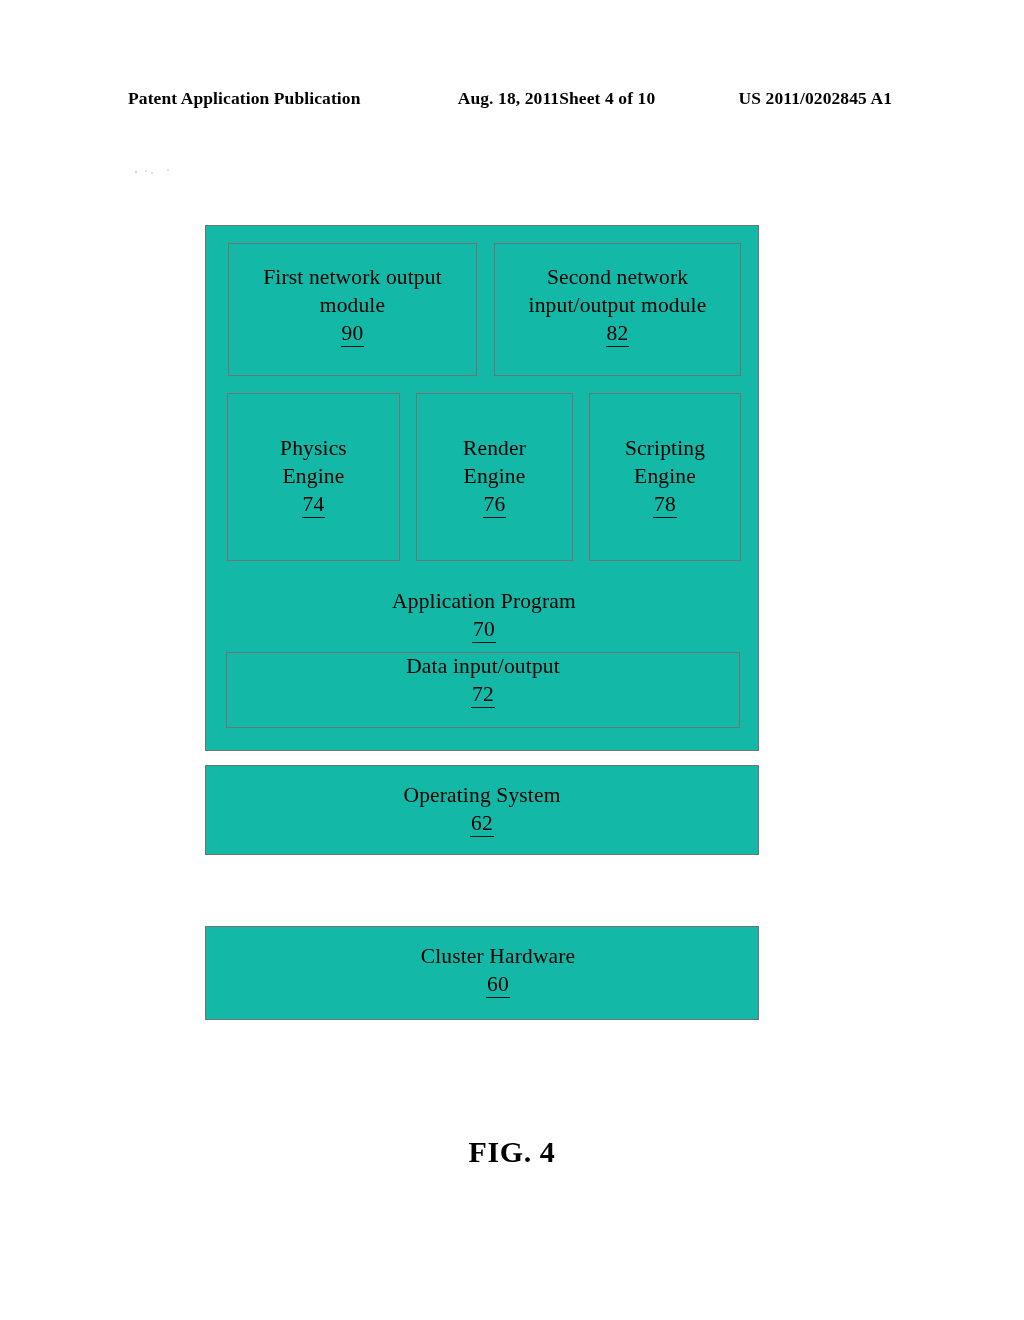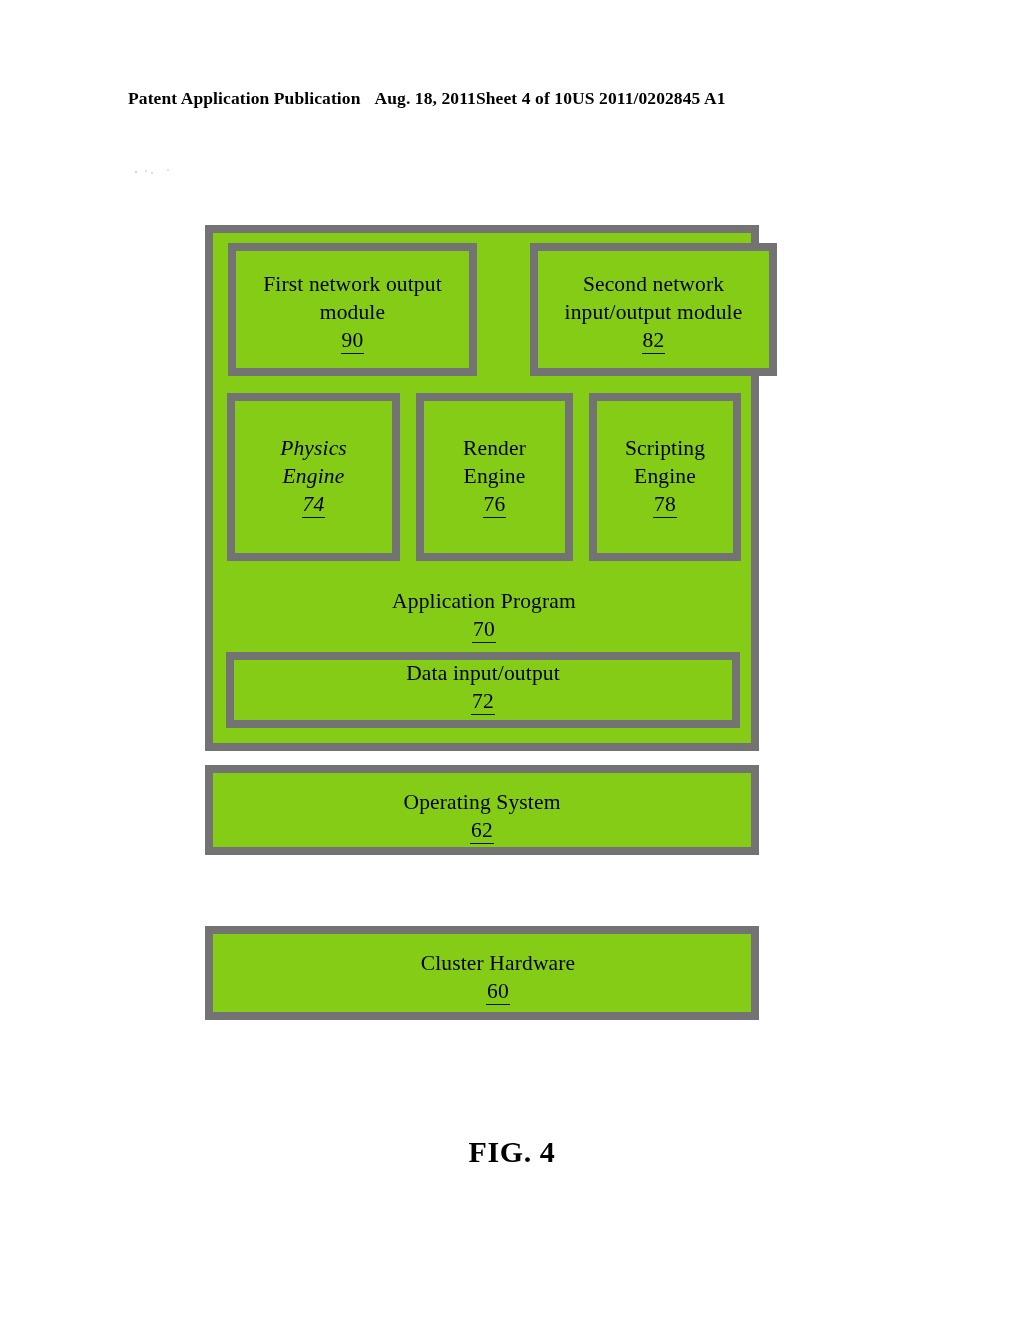--- a/index.html
+++ b/index.html
@@ -16,20 +16,21 @@
     overflow: hidden;
   }
 
   
   .page-header {
     position: absolute;
     left: 128px;
     top: 88px;
     width: 764px;
     display: flex;
+    justify-content: space-between;
     align-items: baseline;
     font-weight: bold;
     font-size: 17.5px;
     letter-spacing: 0.1px;
     white-space: nowrap;
   }
   .hdr-left   { flex: 0 0 auto; }
   .hdr-center { flex: 0 0 auto; margin-left: 14px; }
   .hdr-right  { flex: 0 0 auto; }
   .hdr-center .hdr-date  { }
@@ -45,50 +46,50 @@
     background:
       radial-gradient(circle at 2px 4px,  #7d7d7d 0 1.4px, transparent 1.6px),
       radial-gradient(circle at 12px 3px, #9a9a9a 0 1.2px, transparent 1.4px),
       radial-gradient(circle at 18px 5px, #8e8e8e 0 1.1px, transparent 1.3px),
       radial-gradient(circle at 34px 2px, #aaaaaa 0 1.0px, transparent 1.2px);
   }
 
   
   .box {
     position: absolute;
-    border: 8px solid #737373;
-    background: #84cc16;
+    border: 1px solid #737373;
+    background: #14b8a6;
     box-sizing: border-box;
   }
 
   
   .outer-container {
     left: 205px;
     top: 225px;
     width: 554px;
     height: 526px;
   }
 
   
   .net-box {
     display: flex;
     align-items: flex-start;
     justify-content: center;
     padding-top: 20px;
   }
   .net-first  { left: 228px; top: 243px; width: 249px; height: 133px; }
-  .net-second { left: 494px; top: 243px; width: 247px; height: 133px; margin-left: 36px; }
+  .net-second { left: 494px; top: 243px; width: 247px; height: 133px; }
 
   
   .engine-box {
     display: flex;
     align-items: center;
     justify-content: center;
   }
-  .engine-physics   { left: 227px; top: 393px; width: 173px; height: 168px; font-style: italic; }
+  .engine-physics   { left: 227px; top: 393px; width: 173px; height: 168px; }
   .engine-render    { left: 416px; top: 393px; width: 157px; height: 168px; }
   .engine-scripting { left: 589px; top: 393px; width: 152px; height: 168px; }
 
   
   .app-program-caption {
     position: absolute;
     left: 228px;
     top: 588px;
     width: 512px;
     text-align: center;

